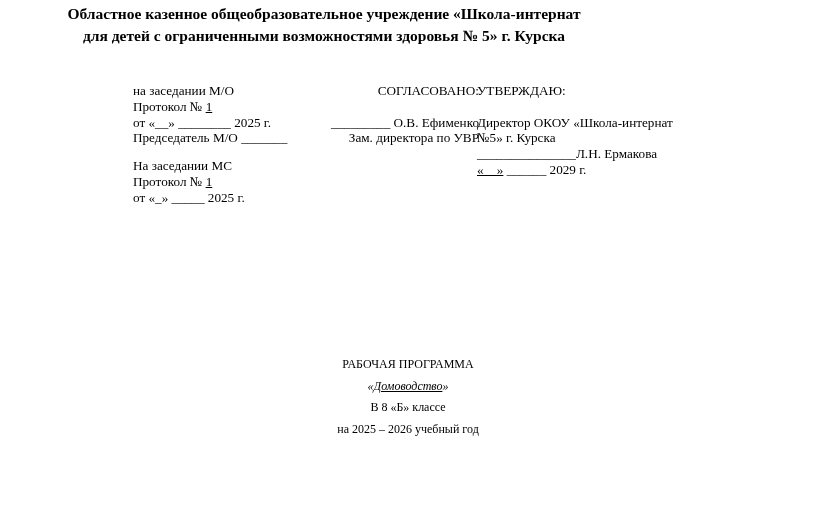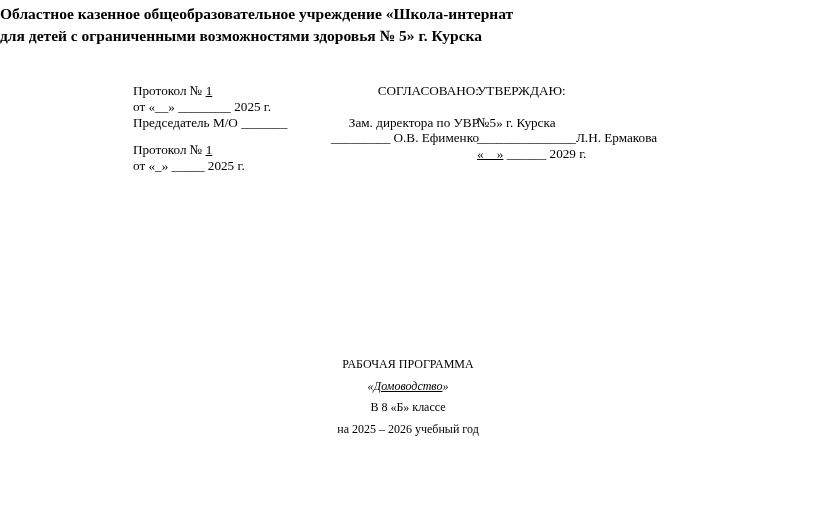--- a/index.html
+++ b/index.html
@@ -11,20 +11,21 @@
   }
   .page {
     position:relative;
     width:816px; height:524px;
     background:#ffffff;
     overflow:hidden;
   }
   .doc-title {
     position:absolute;
     top:3px; left:0; width:648px;
+    text-align:center;
     font-weight:bold;
     font-size:15.5px;
     line-height:21.5px;
   }
   .col {
     position:absolute;
     top:83px;
     font-size:13.2px;
     line-height:15.8px;
     white-space:nowrap;
@@ -48,37 +49,40 @@
 <body>
 
 <div class="page">
 
   <div class="doc-title">
     <div>Областное казенное общеобразовательное учреждение «Школа-интернат</div>
     <div>для детей с ограниченными возможностями здоровья № 5» г. Курска</div>
   </div>
 
   <div class="col col-reviewed">
+    <div>на заседании М/О</div>
     <div><span>Протокол № </span><span class="u">1</span></div>
     <div>от «__» ________ 2025 г.</div>
     <div>Председатель М/О _______</div>
     <div class="block2">
+      <div>На заседании МС</div>
       <div><span>Протокол № </span><span class="u">1</span></div>
       <div>от «_» _____ 2025 г.</div>
     </div>
   </div>
 
   <div class="col col-agreed">
     <div class="heading">СОГЛАСОВАНО:</div>
+    <div>_________ О.В. Ефименко</div>
     <div>Зам. директора по УВР</div>
-    <div>_________ О.В. Ефименко</div>
   </div>
 
   <div class="col col-approved">
     <div class="heading">УТВЕРЖДАЮ:</div>
+    <div>Директор ОКОУ «Школа-интернат</div>
     <div>№5» г. Курска</div>
     <div>_______________Л.Н. Ермакова</div>
     <div><span class="u">«__»</span><span> ______ 2029 г.</span></div>
   </div>
 
   <div class="program">
     <div>РАБОЧАЯ ПРОГРАММА</div>
     <div class="subject-line"><span>«</span><span class="u">Домоводство</span><span>»</span></div>
     <div>В 8 «Б» классе</div>
     <div>на 2025 – 2026 учебный год</div>

